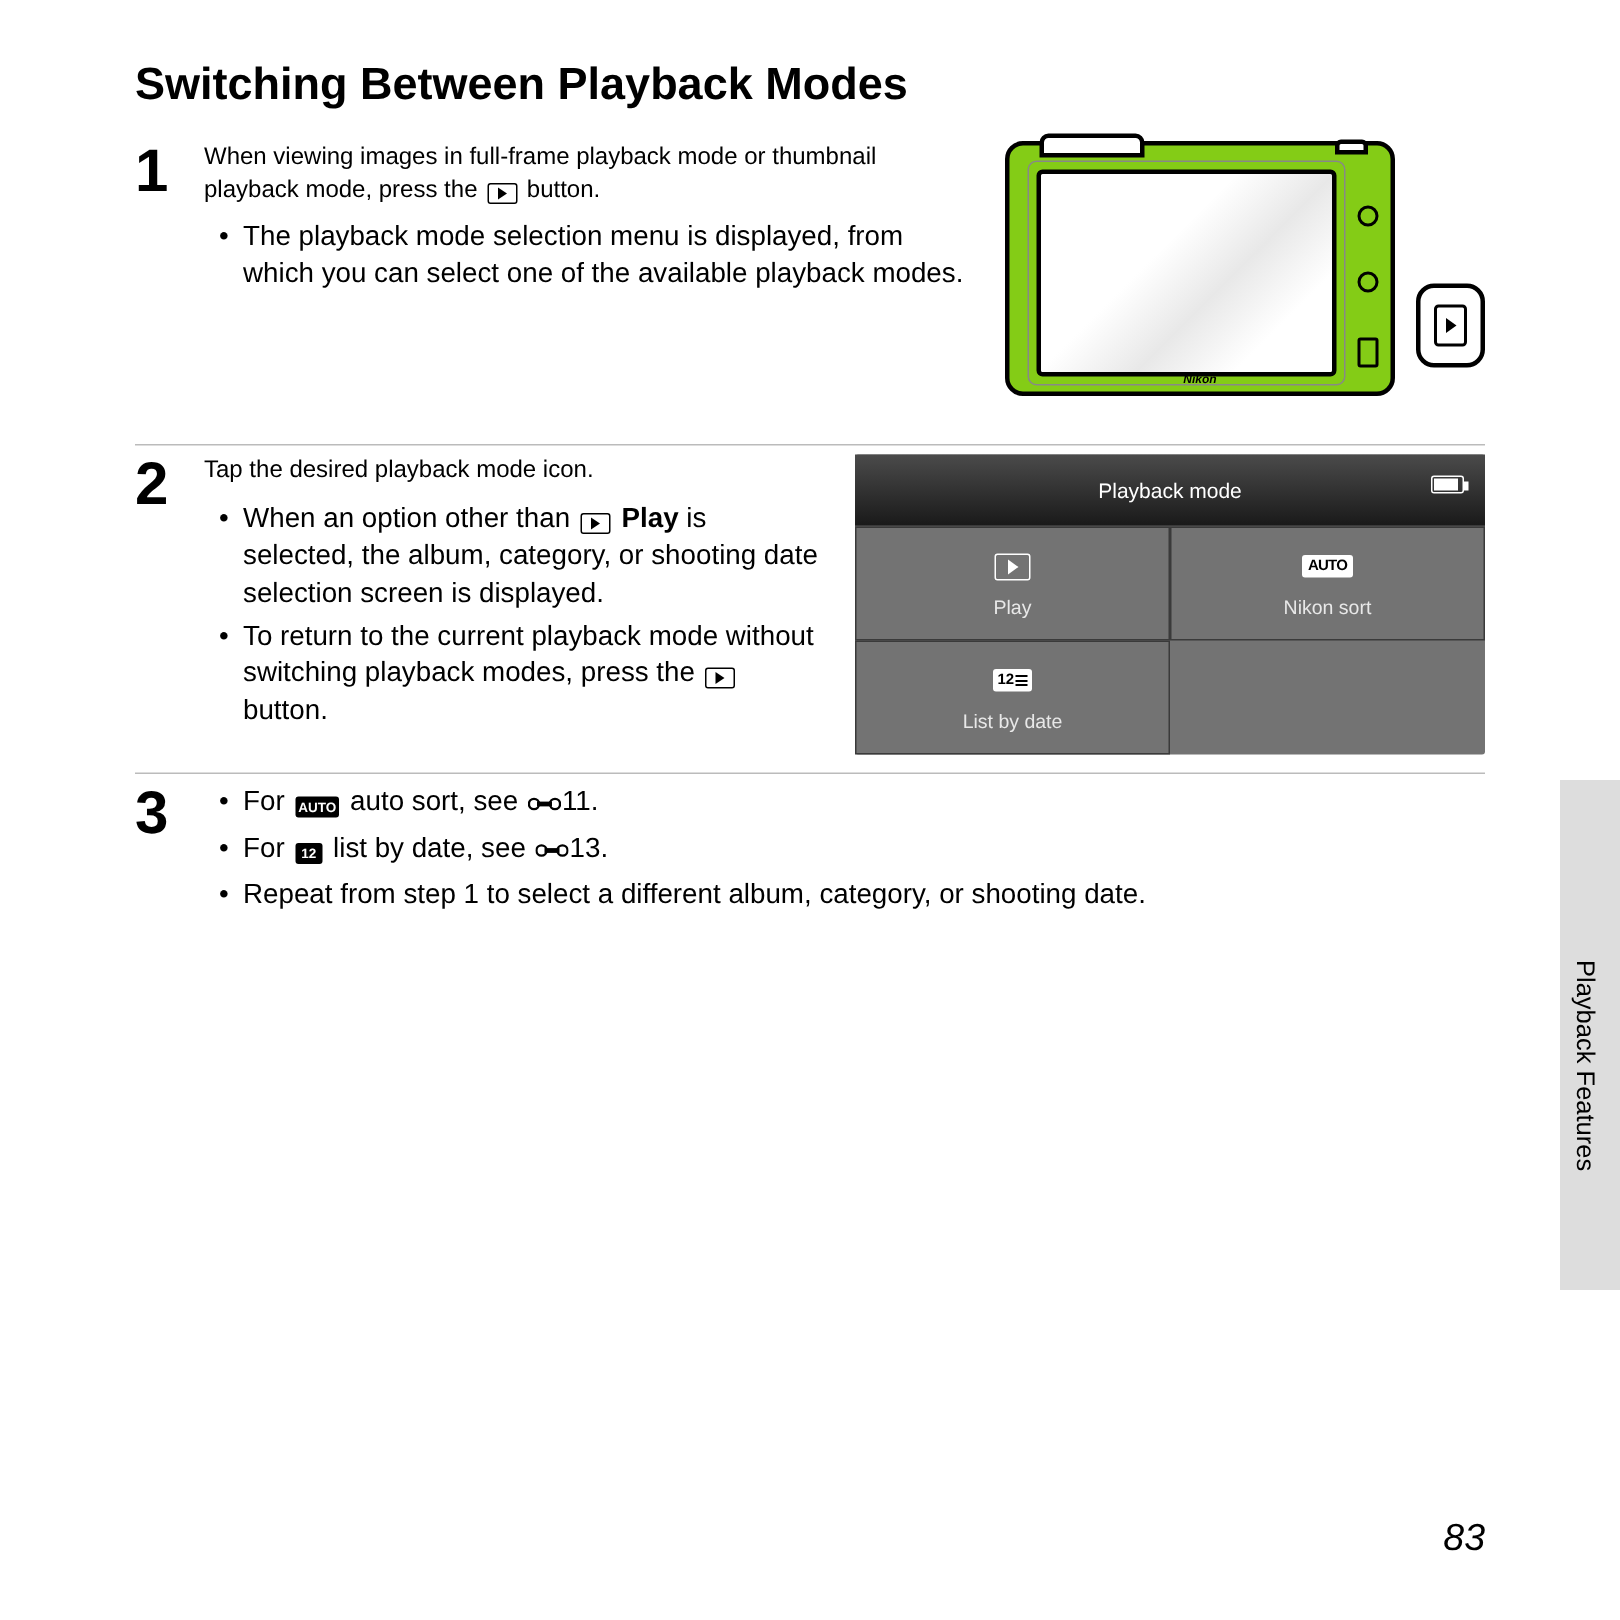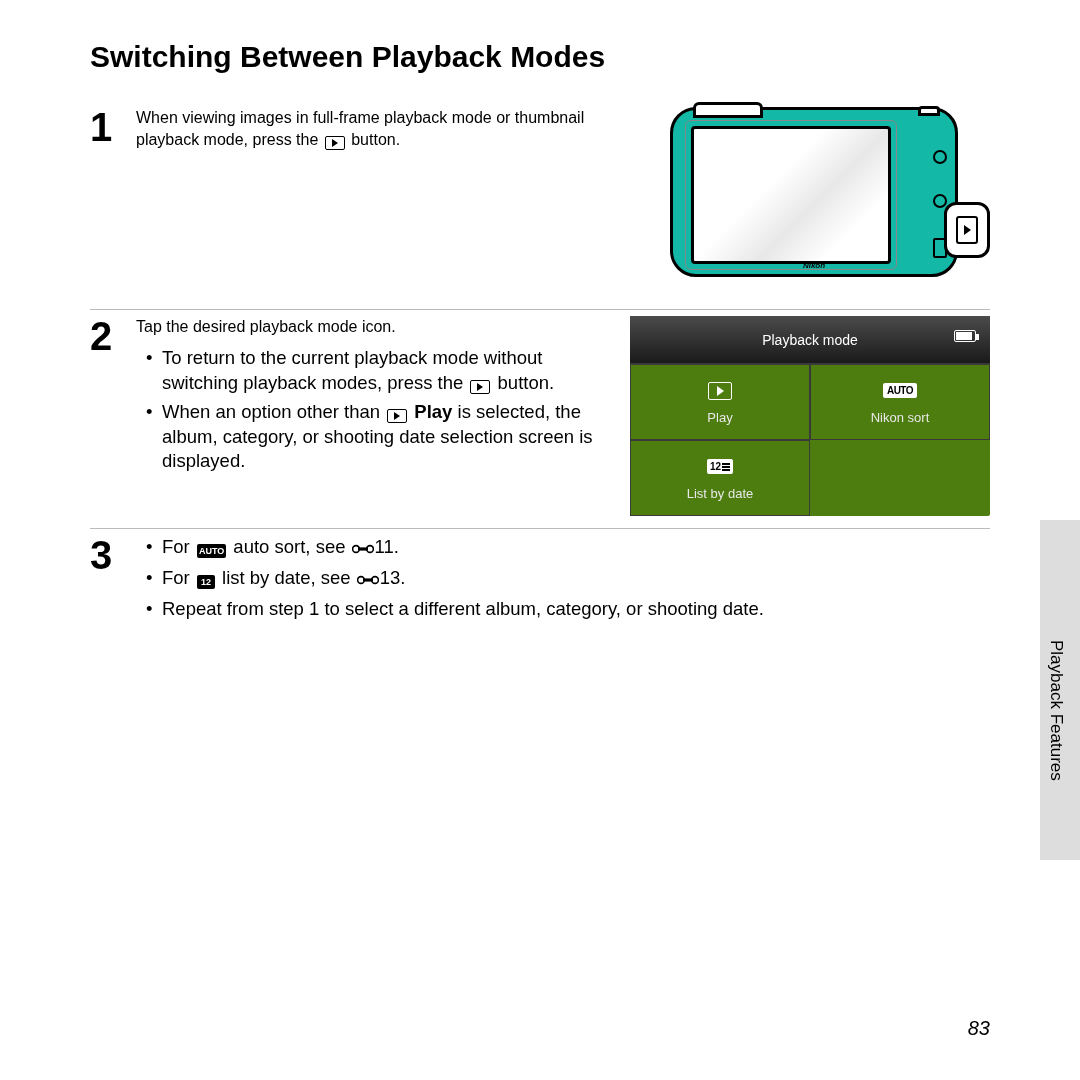--- a/index.html
+++ b/index.html
@@ -6,21 +6,21 @@
   body {
     width: 1080px; height: 1080px;
     font-family: "Segoe UI", Arial, sans-serif;
     position: relative;
     padding: 40px 90px 40px 90px;
     color: #000;
   }
   h1 {
     font-size: 30px;
     font-weight: 700;
-    margin-bottom: 33px;
+    margin-bottom: 20px;
   }
   .step-block { display: flex; gap: 12px; }
   .step-num {
     font-size: 40px; font-weight: 700;
     min-width: 34px; line-height: 1;
   }
   .step-body { flex: 1; }
   .step-title { font-size: 16px; line-height: 1.35; margin-bottom: 8px; }
   .bullets { list-style: none; padding-left: 26px; font-size: 18.5px; line-height: 1.35; }
   .bullets li { position: relative; margin-bottom: 4px; }
@@ -50,22 +50,22 @@
     vertical-align: -1px; margin: 0 2px;
   }
   .icon-ref {
     display: inline-block; vertical-align: -2px; margin: 0 1px;
   }
   .icon-ref svg { width: 22px; height: 12px; }
 
   
   .camera-fig { width: 320px; height: 190px; position: relative; }
   .camera-body {
-    position: absolute; left: 0; top: 0; width: 288px; height: 170px;
-    border: 3px solid #000; border-radius: 26px; background: #14b8a6;
+    position: absolute; left: 0; top: 0; width: 260px; height: 170px;
+    border: 3px solid #000; border-radius: 12px; background: #84cc16;
   }
   .camera-top {
     position: absolute; left: 20px; top: -8px; width: 70px; height: 16px;
     border: 3px solid #000; border-radius: 6px 6px 0 0; background: #fff;
   }
   .camera-flash {
     position: absolute; right: 15px; top: -4px; width: 22px; height: 10px;
     border: 3px solid #000; border-radius: 4px 4px 0 0; background: #fff;
   }
   .camera-screen {
@@ -90,21 +90,21 @@
     width: 22px; height: 28px; border: 2px solid #000; border-radius: 3px;
     display: flex; align-items: center; justify-content: center;
   }
   .callout-inner::before {
     content: ""; width: 0; height: 0;
     border-left: 7px solid #000; border-top: 5px solid transparent; border-bottom: 5px solid transparent;
   }
 
   
   .pbmode {
-    width: 360px; height: 200px; background: #4d7c0f; color: #fff;
+    width: 420px; height: 200px; background: #737373; color: #fff;
     border-radius: 2px; font-size: 14px; text-align: right;
   }
   .pbmode-top {
     height: 48px; display: flex; align-items: center; justify-content: center;
     background: linear-gradient(#4b4b4b, #1a1a1a); position: relative;
     border-bottom: 1px solid #3a3a3a;
   }
   .battery {
     position: absolute; right: 14px; top: 14px; width: 22px; height: 12px;
     border: 1.5px solid #fff; border-radius: 2px;
@@ -156,35 +156,38 @@
   .side-tab {
     position: absolute; right: 0; top: 520px; width: 40px; height: 340px;
     background: #ddd;
   }
   .side-label {
     position: absolute; right: 14px; top: 640px;
     writing-mode: vertical-rl; font-size: 17px;
   }
   .page-num {
     position: absolute; bottom: 40px; right: 90px;
-    font-style: italic; font-size: 20px;
+    font-style: italic; font-size: 25px;
   }
 </style>
 </head>
 <body>
 
 <h1>Switching Between Playback Modes</h1>
 
 <div class="row">
   <div class="step-block" style="flex:1">
     <div class="step-num">1</div>
     <div class="step-body">
       <p class="step-title">
         <span>When viewing images in full-frame playback mode or thumbnail playback mode, press the </span><span class="icon-play"></span><span> button.</span>
       </p>
+      <ul class="bullets">
+        <li>The playback mode selection menu is displayed, from which you can select one of the available playback modes.</li>
+      </ul>
     </div>
   </div>
   <div class="figure camera-fig">
     <div class="camera-body">
       <div class="camera-top"></div>
       <div class="camera-flash"></div>
       <div class="camera-frame"></div>
       <div class="camera-screen"></div>
       <div class="camera-side-btns">
         <div class="sbtn"></div>
@@ -199,24 +202,24 @@
   </div>
 </div>
 
 <div class="row">
   <div class="step-block" style="flex:1">
     <div class="step-num">2</div>
     <div class="step-body">
       <p class="step-title">Tap the desired playback mode icon.</p>
       <ul class="bullets">
         <li>
+          <span>When an option other than </span><span class="icon-play"></span><b> Play</b><span> is selected, the album, category, or shooting date selection screen is displayed.</span>
+        </li>
+        <li>
           <span>To return to the current playback mode without switching playback modes, press the </span><span class="icon-play"></span><span> button.</span>
-        </li>
-        <li>
-          <span>When an option other than </span><span class="icon-play"></span><b> Play</b><span> is selected, the album, category, or shooting date selection screen is displayed.</span>
         </li>
       </ul>
     </div>
   </div>
   <div class="figure pbmode">
     <div class="pbmode-top">
       <span>Playback mode</span>
       <div class="battery">
           <div class="battery-fill"></div>
         </div>

